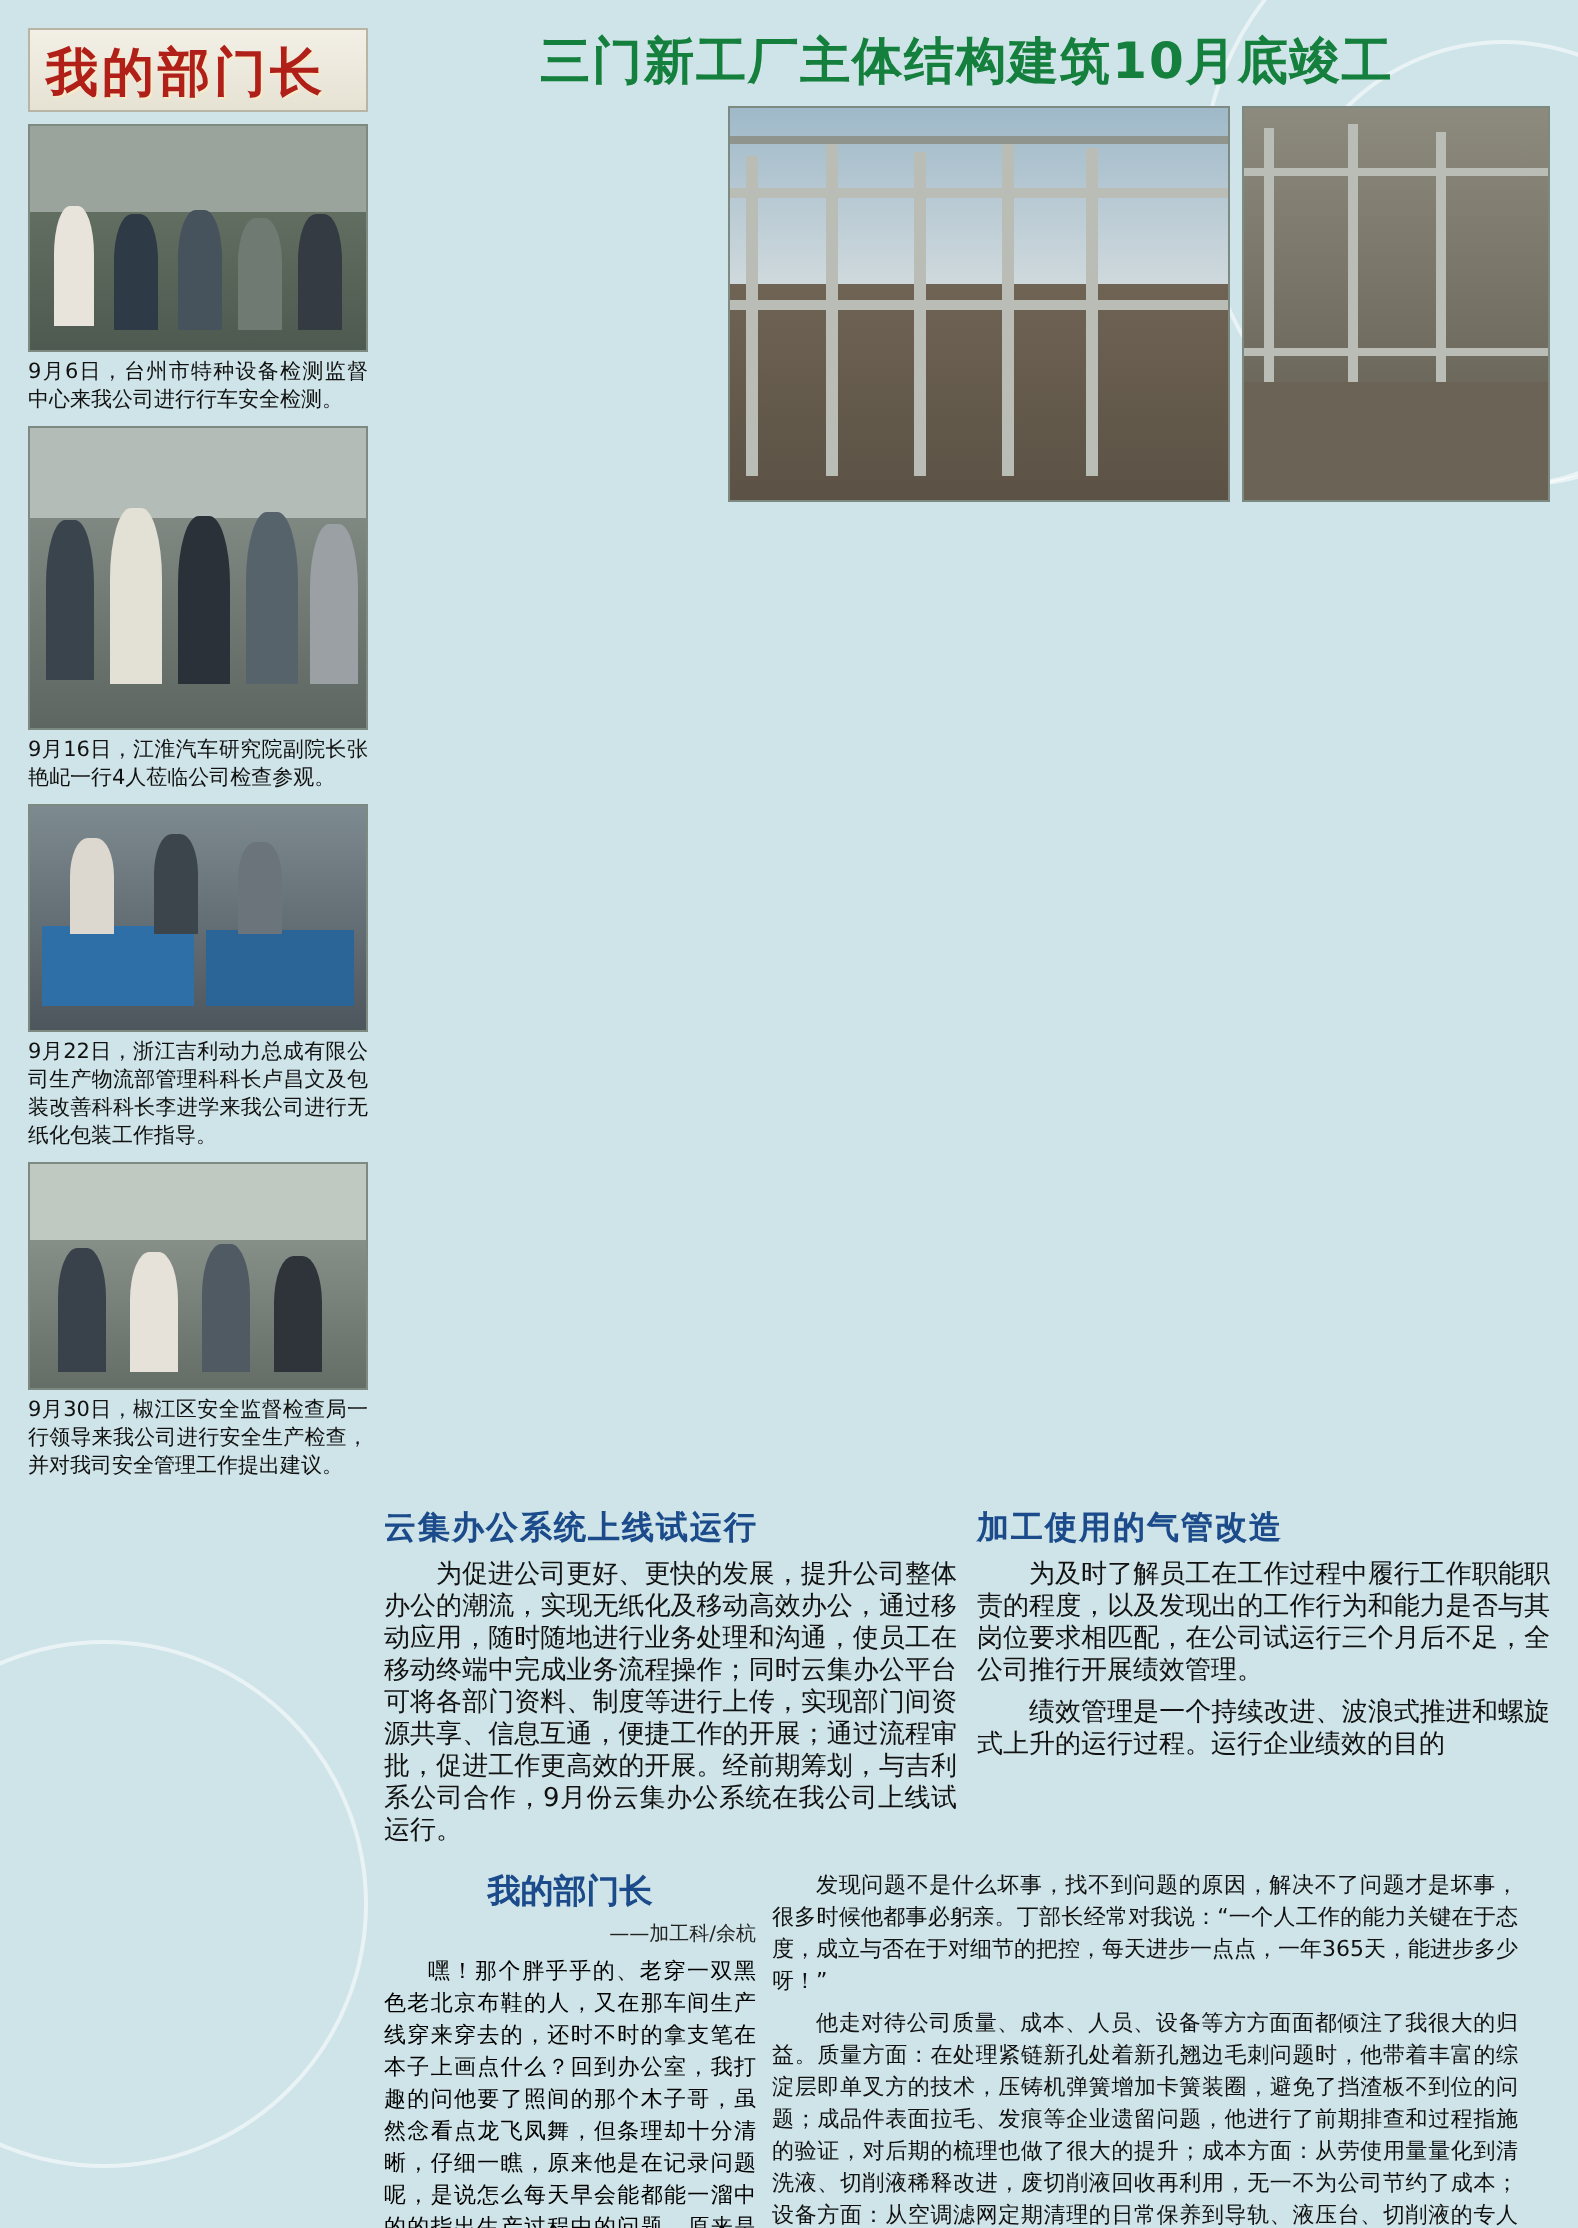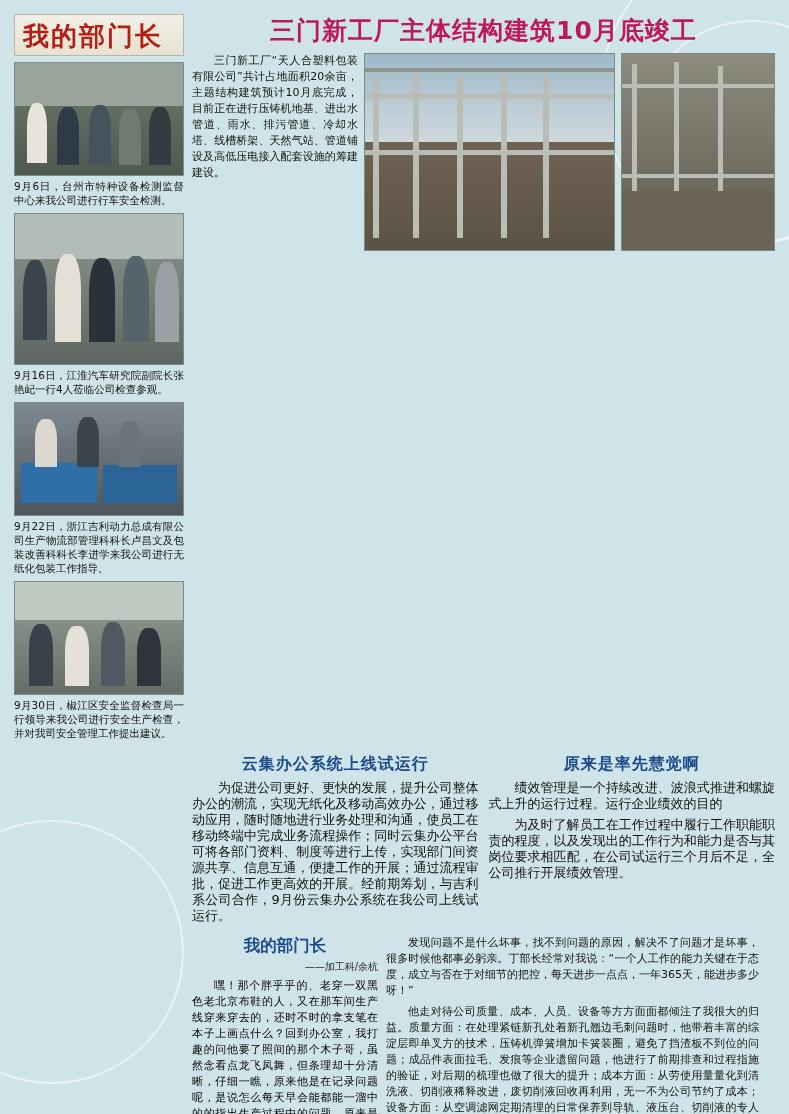--- a/index.html
+++ b/index.html
@@ -43,40 +43,40 @@
     border:1px solid #b9b4a4;
   }
   .masthead .mh-text{
     position:absolute;left:8px;top:4px;
     font-size:26px;font-weight:bold;color:#b01f18;
     letter-spacing:2px;
     text-shadow:1px 1px 0 #f7e9c9;
   }
   .headline-wrap{flex:1;}
   .headline{
-    font-size:25px;font-weight:bold;color:#be185d;text-align:center;
+    font-size:25px;font-weight:bold;color:#15803d;text-align:center;
     letter-spacing:1px;line-height:34px;
     border-bottom:none;
     white-space:nowrap;
   }
   .lead-row{display:flex;gap:6px;margin-top:5px;}
   .lead-text{
     width:166px;flex:none;
     font-size:11px;line-height:16px;color:#111;text-align:justify;
     text-indent:2em;
   }
   .lead-text p{margin:0 0 6px 0;}
   .photo-big{flex:1;height:196px;}
   .photo-small{width:152px;flex:none;height:196px;}
   
   .mid{display:flex;gap:8px;margin-top:8px;}
   .twocol{display:flex;gap:10px;flex:1;}
   .art{flex:1;}
   .art h3{
-    margin:0 0 5px 0;font-size:16px;font-weight:bold;color:#1b4b8a;text-align:center;
+    margin:0 0 5px 0;font-size:16px;font-weight:bold;color:#1b4b8a;
     letter-spacing:1px;
   }
   .art p{
     margin:0 0 5px 0;font-size:13px;line-height:16px;color:#111;text-align:justify;text-indent:2em;
   }
   
   .lower{display:flex;gap:8px;margin-top:6px;}
   .lower-mid{width:186px;flex:none;}
   .lower-mid h3{
     margin:0 0 3px 0;font-size:16.5px;font-weight:bold;color:#1b4b8a;text-align:center;
@@ -151,21 +151,20 @@
           <div class="ppl" style="left:122px;top:46px;width:24px;height:58px;background:#2e343a;"></div>
         </div>
         <div class="cap cn">9月30日，椒江区安全监督检查局一行领导来我公司进行安全生产检查，并对我司安全管理工作提出建议。</div>
       </div>
 
       <div class="headline-wrap">
         <div class="headline cn">三门新工厂主体结构建筑10月底竣工</div>
 
         <div class="lead-row">
           <div class="lead-text cn">
-            <p>三门新工厂“天人合塑料包装有限公司”共计占地面积20余亩，主题结构建筑预计10月底完成，目前正在进行压铸机地基、进出水管道、雨水、排污管道、冷却水塔、线槽桥架、天然气站、管道铺设及高低压电接入配套设施的筹建建设。</p>
           </div>
           <div class="photo photo-big">
             <div class="sky"></div>
             <div class="ground" style="background:linear-gradient(180deg,#6f6354,#5b5245);"></div>
             <div class="beam" style="left:8px;top:24px;width:6px;height:160px;"></div>
             <div class="beam" style="left:48px;top:18px;width:6px;height:166px;"></div>
             <div class="beam" style="left:92px;top:22px;width:6px;height:162px;"></div>
             <div class="beam" style="left:136px;top:16px;width:6px;height:168px;"></div>
             <div class="beam" style="left:178px;top:20px;width:6px;height:164px;"></div>
             <div class="beam" style="left:0;top:40px;width:100%;height:5px;"></div>
@@ -186,23 +185,23 @@
     </div>
 
     <div class="mid">
       <div style="width:170px;flex:none;"></div>
       <div class="twocol">
         <div class="art">
           <h3 class="cn">云集办公系统上线试运行</h3>
           <p class="cn">为促进公司更好、更快的发展，提升公司整体办公的潮流，实现无纸化及移动高效办公，通过移动应用，随时随地进行业务处理和沟通，使员工在移动终端中完成业务流程操作；同时云集办公平台可将各部门资料、制度等进行上传，实现部门间资源共享、信息互通，便捷工作的开展；通过流程审批，促进工作更高效的开展。经前期筹划，与吉利系公司合作，9月份云集办公系统在我公司上线试运行。</p>
         </div>
         <div class="art">
-          <h3 class="cn">原来是率先慧觉啊</h3>
+          <h3 class="cn">加工使用的气管改造</h3>
+          <p class="cn">为及时了解员工在工作过程中履行工作职能职责的程度，以及发现出的工作行为和能力是否与其岗位要求相匹配，在公司试运行三个月后不足，全公司推行开展绩效管理。</p>
           <p class="cn">绩效管理是一个持续改进、波浪式推进和螺旋式上升的运行过程。运行企业绩效的目的</p>
-          <p class="cn">为及时了解员工在工作过程中履行工作职能职责的程度，以及发现出的工作行为和能力是否与其岗位要求相匹配，在公司试运行三个月后不足，全公司推行开展绩效管理。</p>
         </div>
       </div>
     </div>
 
     <div class="lower">
       <div style="width:170px;flex:none;"></div>
       <div class="lower-mid">
         <h3 class="cn">我的部门长</h3>
         <div class="byline cn">——加工科/余杭</div>
         <p class="cn">嘿！那个胖乎乎的、老穿一双黑色老北京布鞋的人，又在那车间生产线穿来穿去的，还时不时的拿支笔在本子上画点什么？回到办公室，我打趣的问他要了照间的那个木子哥，虽然念看点龙飞凤舞，但条理却十分清晰，仔细一瞧，原来他是在记录问题呢，是说怎么每天早会能都能一溜中的的指出生产过程中的问题，原来是率先慧觉啊。说到这，知道他是谁了呢？对，他就是我的领导——加工部部长王佐。</p>

